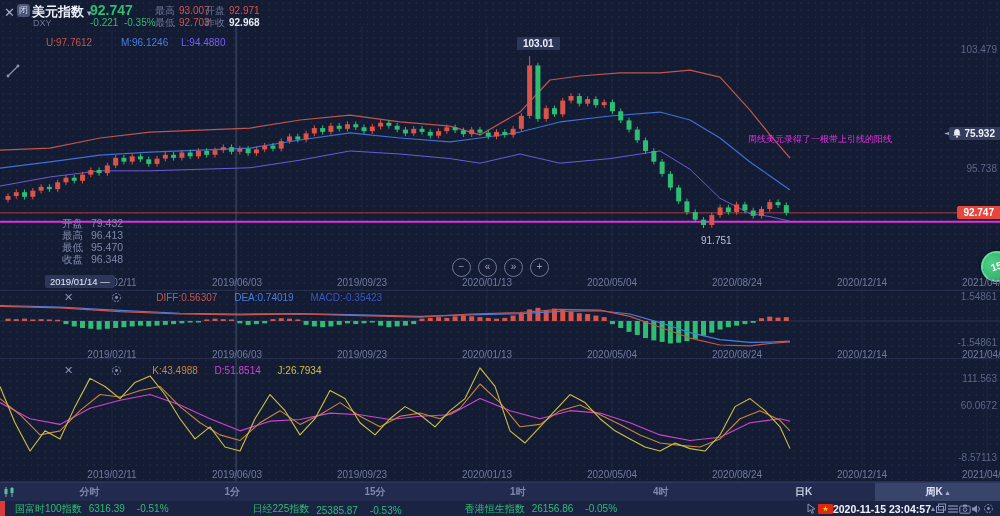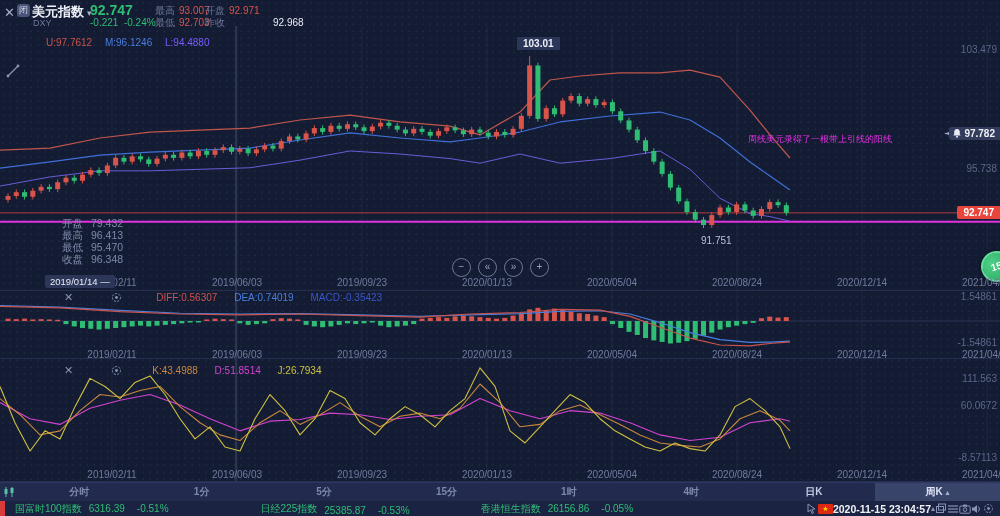--- a/index.html
+++ b/index.html
@@ -15,23 +15,23 @@
   .hdr-close{left:4px;top:5px;font-size:13px;color:#a7afc9;cursor:pointer;}
   .mkt-badge{left:17px;top:4px;width:13px;height:13px;border-radius:3px;background:#4a5478;
        color:#d7dcef;font-size:9px;line-height:13px;text-align:center;}
   .title{left:32px;top:3px;font-size:13px;font-weight:bold;color:#eef1fa;}
   .title .caret{font-size:9px;color:#aab2cc;margin-left:3px;}
   .symbol{left:33px;top:18px;font-size:9px;color:#6b7494;}
   .big-price{left:90px;top:2px;font-size:14px;font-weight:bold;color:#2ebd74;}
   .chg-row{left:90px;top:17px;font-size:10px;color:#2ebd74;}
   .stat{position:absolute;font-size:10px;}
   .stat .lb{color:#6b7494;margin-right:4px;}
-  .red{color:#d9544a;} .white{color:#e8ebf5;font-weight:normal;margin-left:44px;}
+  .red{color:#d9544a;} .white{color:#e8ebf5;font-weight:bold;}
   .boll-row{left:18px;top:37px;font-size:10px;letter-spacing:0;}
-  .boll-row .u{color:#c9544c;padding-left:28px;} .boll-row .m{color:#4a7ede;margin-left:10px;} .boll-row .l{color:#7a5cff;margin-left:10px;}
+  .boll-row .u{color:#c9544c;padding-left:28px;} .boll-row .m{color:#4a7ede;margin-left:26px;} .boll-row .l{color:#7a5cff;margin-left:10px;}
   .tool-icon{left:6px;top:64px;}
   
   .axis-row{position:absolute;left:0;width:1000px;height:13px;font-size:10px;color:#707a9e;}
   .axis-row span{position:absolute;transform:translateX(-50%);white-space:nowrap;}
   
   .peak-badge{background:#2c3658;color:#eef1fa;font-size:10px;font-weight:bold;
       padding:1px 6px;border-radius:0;}
   .trough-label{font-size:10px;color:#b9c1da;}
   .annotation{font-size:9px;color:#e031e0;white-space:nowrap;}
   .scale-label{position:absolute;right:3px;font-size:10px;color:#5c6687;text-align:right;}
@@ -66,21 +66,21 @@
   .tab.bright{color:#c6cde6;}
   #tf-dropdown{width:125px;background:#39446b;color:#dfe4f5;font-size:10px;display:flex;
       align-items:center;justify-content:center;gap:3px;cursor:pointer;}
   #tf-dropdown .caret{font-size:8px;color:#aab2cc;}
   
   #statusbar{position:absolute;left:0;top:501px;width:1000px;height:15px;background:#1b2342;
       display:flex;align-items:center;font-size:10px;}
   #status-accent{width:5px;height:15px;background:#d93a3a;}
   .quote{display:flex;align-items:center;color:#2ebd74;white-space:nowrap;}
   .quote span{margin-right:0;}
-  #quotes{display:flex;align-items:center;gap:16px;}
+  #quotes{display:flex;align-items:center;gap:8px;}
   #status-right{margin-left:auto;display:flex;align-items:center;padding-right:6px;}
   .flag{width:15px;height:10px;background:#de2910;color:#ffde00;font-size:7px;line-height:10px;
       text-align:center;border-radius:1px;}
   .dt{color:#f0f2f8;font-weight:bold;font-size:10.5px;}
   .mini-caret{color:#8a93b5;font-size:8px;}
   .sb-icon{display:inline-flex;cursor:pointer;}
 </style>
 </head>
 <body>
 
@@ -406,21 +406,21 @@
       </svg>
     </div>
 
     <div class="abs mkt-badge">闭</div>
     <div class="abs title">
       <span>美元指数</span><span class="caret">▾</span>
     </div>
     <div class="abs symbol">DXY</div>
     <div class="abs big-price">92.747</div>
     <div class="abs chg-row">
-      <span>-0.221</span>&nbsp;&nbsp;<span>-0.24%</span>
+      <span>-0.221</span>&nbsp;&nbsp;<span>-0.35%</span>
     </div>
     <div id="stats">
         <div class="stat" style="left: 155px; top: 4px;"><span class="lb">最高</span><span class="red">93.007</span></div>
         <div class="stat" style="left: 205px; top: 4px;"><span class="lb">开盘</span><span class="red">92.971</span></div>
         <div class="stat" style="left: 155px; top: 16px;"><span class="lb">最低</span><span class="red">92.703</span></div>
         <div class="stat" style="left: 205px; top: 16px;"><span class="lb">昨收</span><span class="white">92.968</span></div>
       </div>
     <div class="abs boll-row">
       <span class="u">U:97.7612</span>
       <span class="m">M:96.1246</span>
@@ -433,21 +433,21 @@
     <div class="abs" style="left:944px;top:127px;">
       <svg width="13" height="13" style="position:static">
           <path d="M6.5 0 L8 5 L13 6.5 L8 8 L6.5 13 L5 8 L0 6.5 L5 5 Z" fill="#9aa3c0"></path>
         </svg>
     </div>
     <div class="abs alert-badge" style="top:127px;">
       <svg width="8" height="9" style="position:static">
         <path d="M4 0 C2 0 1.2 1.5 1.2 3 L1.2 5.2 L0.3 6.6 L7.7 6.6 L6.8 5.2 L6.8 3 C6.8 1.5 6 0 4 0 Z" fill="#e8ebf5"></path>
         <circle cx="4" cy="7.8" r="1" fill="#e8ebf5"></circle>
       </svg>
-      <span>97.782</span>
+      <span>75.932</span>
     </div>
     <div class="abs price-badge" style="top:206px;">92.747</div>
     <div class="abs ohlc-tip">
         <div><span>开盘</span><span class="v">79.432</span></div>
         <div><span>最高</span><span class="v">96.413</span></div>
         <div><span>最低</span><span class="v">95.470</span></div>
         <div><span>收盘</span><span class="v">96.348</span></div>
       </div>
     <div class="abs controls">
       <div class="ctrl-btn">−</div>
@@ -537,21 +537,20 @@
       <svg width="12" height="12" style="position:static">
         <line x1="3" y1="1" x2="3" y2="11" stroke="#58c0a8" stroke-width="1"></line>
           <rect x="1.5" y="3" width="3" height="5" fill="#58c0a8"></rect>
         <line x1="9" y1="1" x2="9" y2="11" stroke="#58c0a8" stroke-width="1"></line>
           <rect x="7.5" y="2" width="3" height="5" fill="#58c0a8"></rect>
       </svg>
     </div>
     <div id="tabs">
         <div class="tab">分时</div>
         <div class="tab">1分</div>
-        <div class="tab">5分</div>
         <div class="tab">15分</div>
         <div class="tab">1时</div>
         <div class="tab">4时</div>
         <div class="tab bright">日K</div>
       </div>
     <div id="tf-dropdown">
       <span>周K</span>
       <span class="caret">▴</span>
     </div>
   </div>

